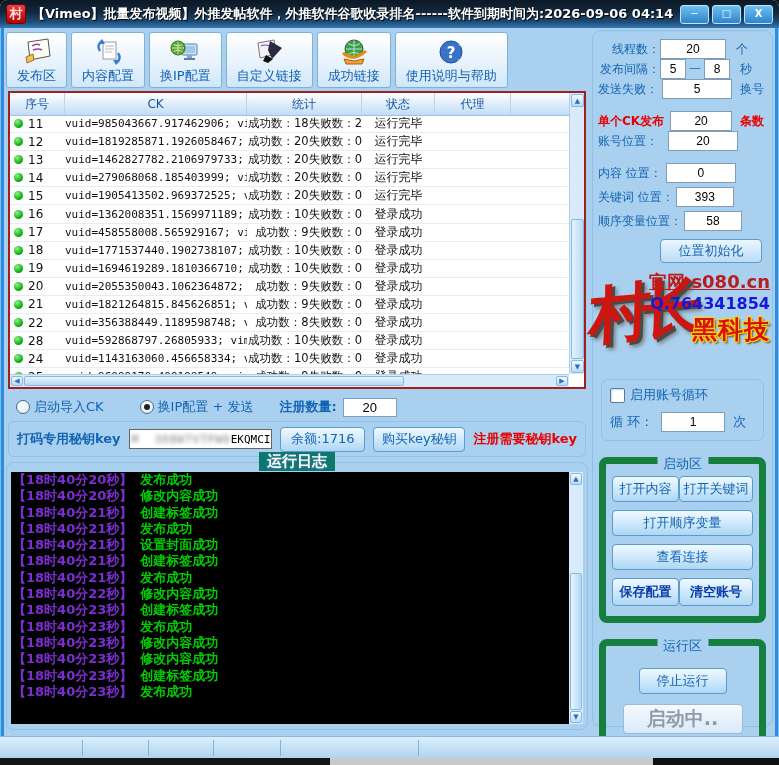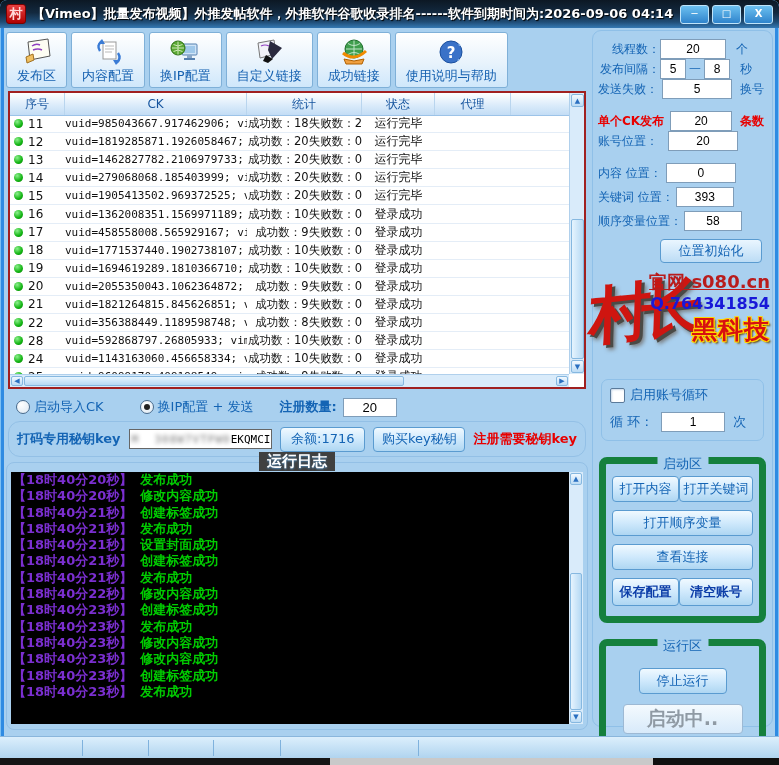--- a/index.html
+++ b/index.html
@@ -65,34 +65,34 @@
   .reg-row{position:absolute;left:12px;top:368px;width:570px;height:22px;display:flex;align-items:center;
     color:#1464b4;font-size:13px;}
   .radio{width:12px;height:12px;border-radius:50%;border:1px solid #4a6b8c;background:radial-gradient(circle at 35% 30%,#fff,#dce8f2);
     margin-right:4px;flex:none;position:relative;}
   .radio.sel::after{content:"";position:absolute;left:3px;top:3px;width:6px;height:6px;border-radius:50%;background:#222;}
   .reg-qty-label{font-weight:bold;margin-left:26px;}
   .reg-input{width:52px;height:17px;border:1px solid #7f9db9;background:#fff;color:#000;
     font-size:13px;text-align:center;margin-left:6px;padding:0;}
   
   .key-group{position:absolute;left:4px;top:393px;width:578px;height:36px;border:1px solid #93c0e6;
-    border-radius:12px;box-sizing:border-box;display:flex;align-items:center;padding:0 8px;gap:8px;}
+    border-radius:6px;box-sizing:border-box;display:flex;align-items:center;padding:0 8px;gap:8px;}
   .key-label{color:#1464b4;font-size:13px;font-weight:bold;white-space:nowrap;}
   .key-input{width:162px;height:20px;border:1px solid #666;background:#fff;display:flex;align-items:center;
     font-family:"DejaVu Sans Mono","Liberation Mono",monospace;font-size:11px;overflow:hidden;padding:0 2px;box-sizing:border-box;color:#000;}
   .masked{filter:blur(2px);opacity:.55;letter-spacing:1px;white-space:pre;}
   .xp-btn{border:1px solid #5a9bd0;border-radius:4px;background:linear-gradient(180deg,#f0f9ff,#cfe9fc 50%,#aed6f2);
     color:#1464b4;font-size:13px;display:flex;align-items:center;justify-content:center;box-sizing:border-box;}
   .key-balance{width:96px;height:25px;}
   .key-buy{width:104px;height:25px;}
   .key-hint{color:#e80000;font-size:13px;font-weight:bold;white-space:nowrap;}
   
   .log-group{position:absolute;left:2px;top:434px;width:582px;height:268px;border:1px solid #93c0e6;
     border-radius:8px;box-sizing:border-box;}
-  .log-legend{position:absolute;left:50%;top:-11px;transform:translateX(-50%);background:#404040;
+  .log-legend{position:absolute;left:50%;top:-11px;transform:translateX(-50%);background:#0f766e;
     padding:0 8px;color:#fff;font-size:15px;font-weight:bold;text-shadow:0 1px 2px #4a86b8;white-space:nowrap;}
   .log-area{position:absolute;left:4px;top:9px;right:4px;bottom:5px;background:#000;overflow:hidden;}
   .log-line{font-size:13px;font-weight:bold;line-height:16.3px;white-space:nowrap;padding-left:2px;}
   .log-time{color:#7b2fd0;}
   .log-msg{color:#00cc00;margin-left:8px;}
   .log-vsb{position:absolute;right:0;top:0;bottom:0;width:14px;background:#d9ebfa;}
   .log-vsb .up{left:1px;top:1px;width:12px;height:12px;}
   .log-vsb .down{left:1px;bottom:1px;width:12px;height:12px;}
   .log-vsb .thumb{position:absolute;left:1px;width:12px;top:40%;bottom:14px;border-radius:2px;
     background:linear-gradient(90deg,#e6f4fe,#b6d9f4);border:1px solid #86b8e0;box-sizing:border-box;}

